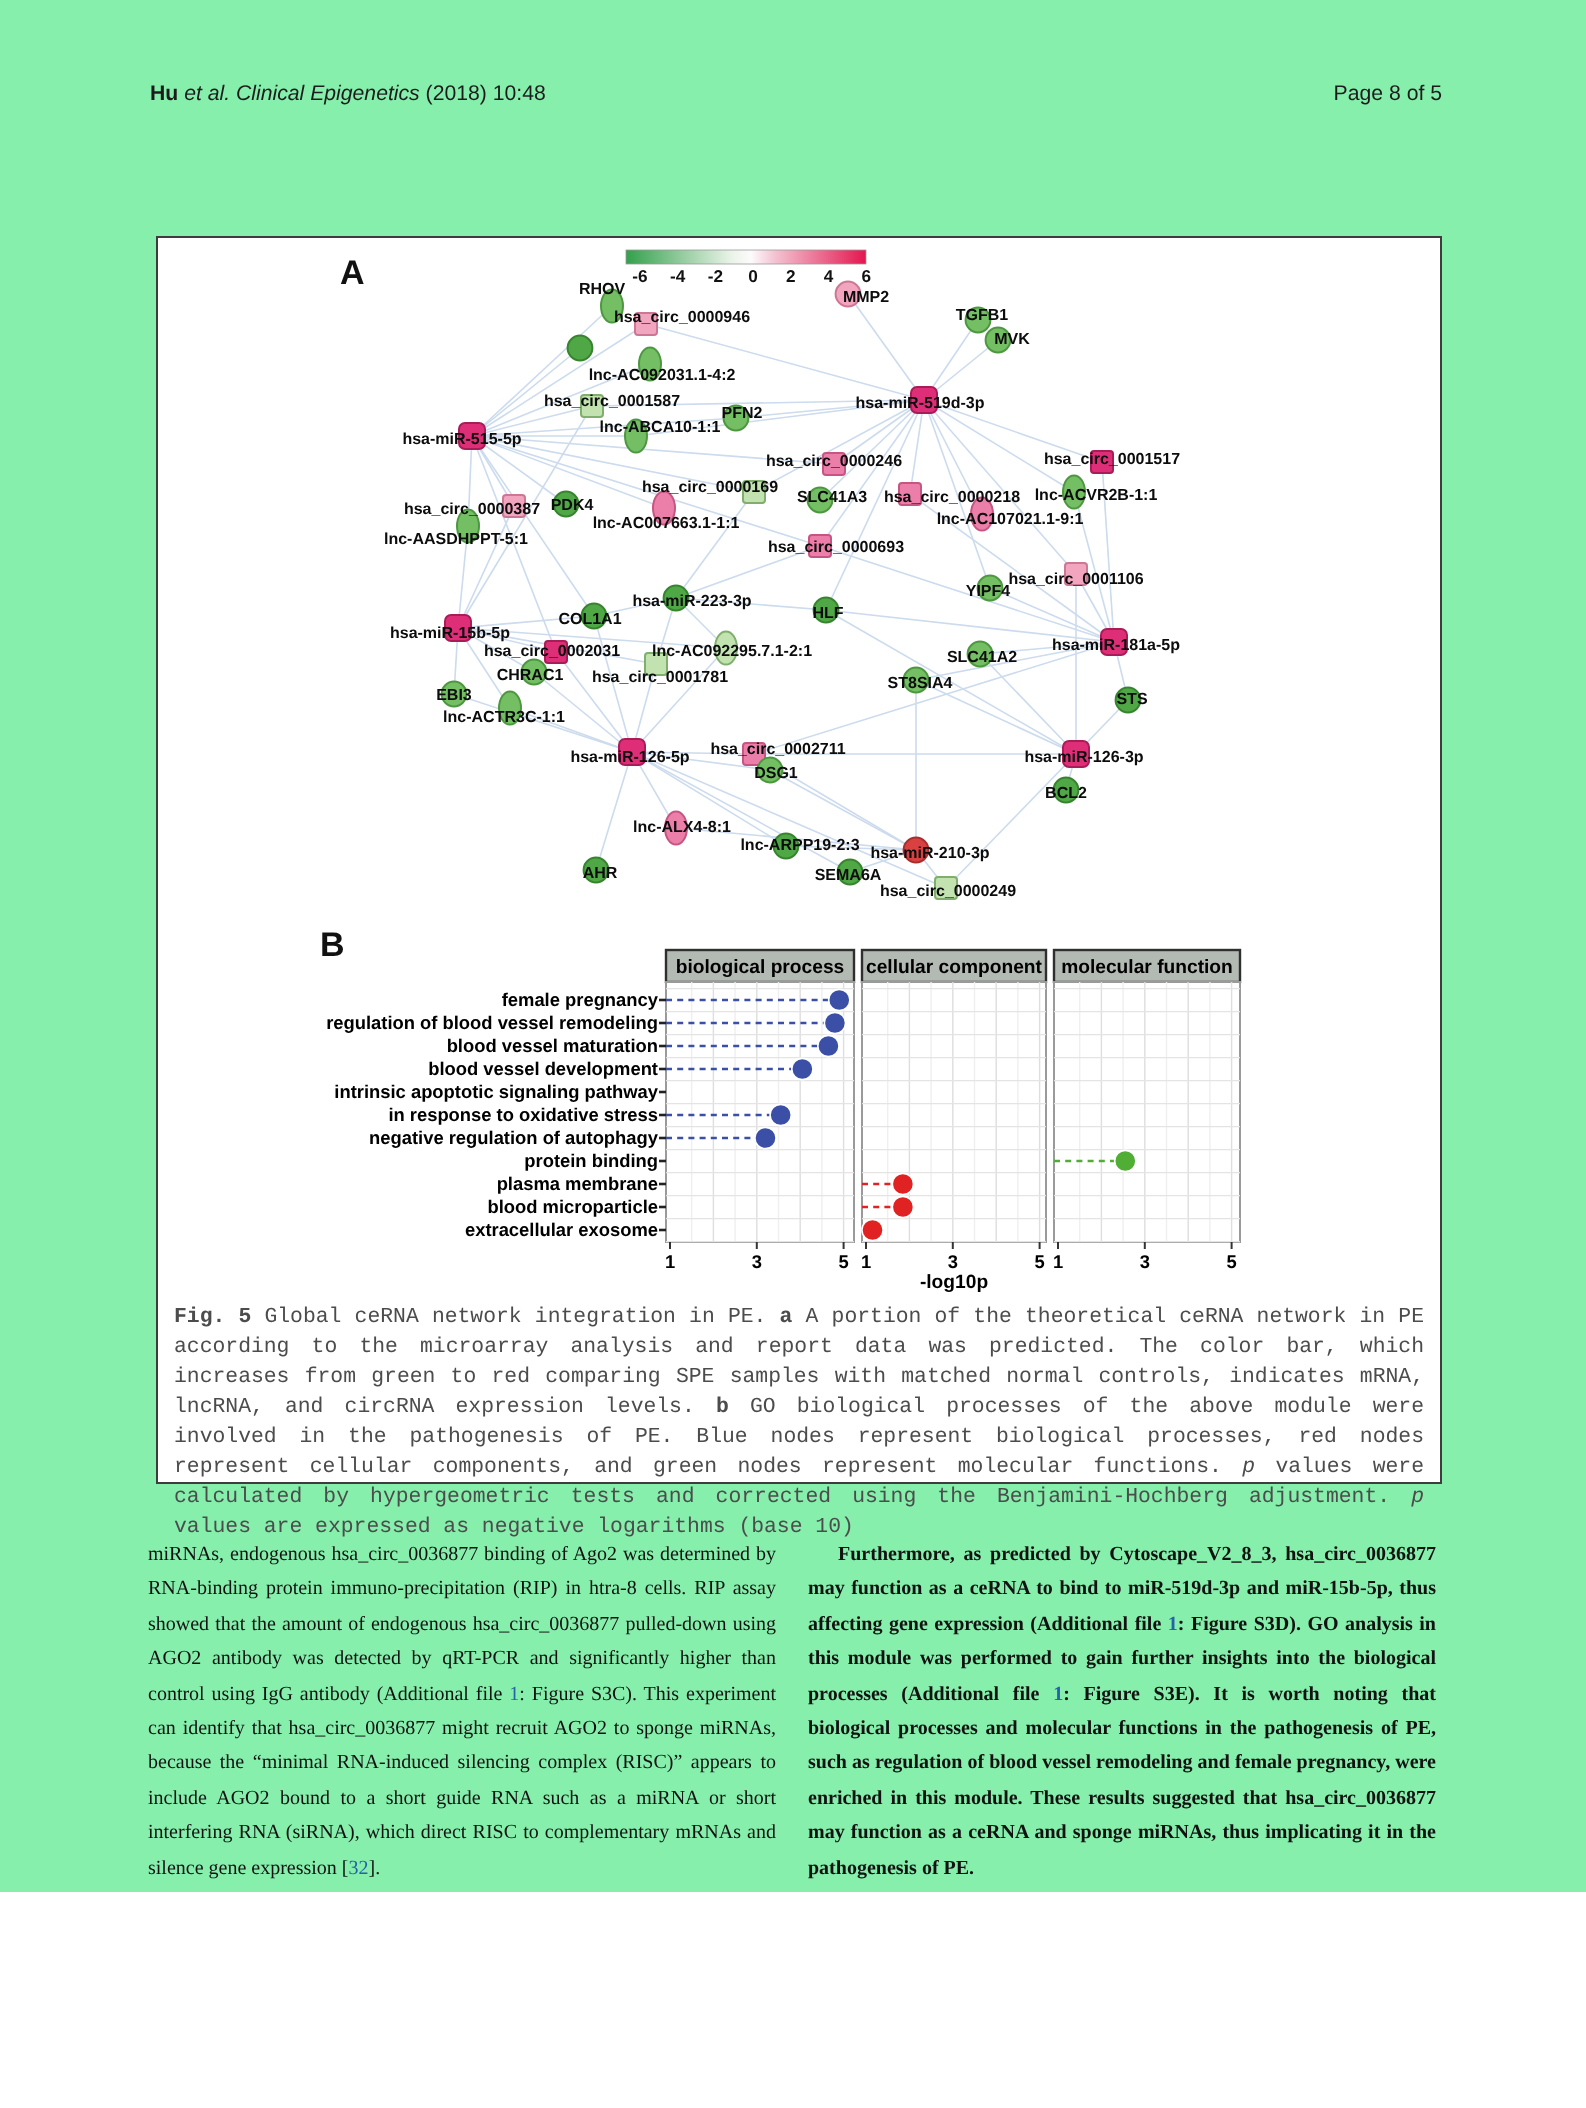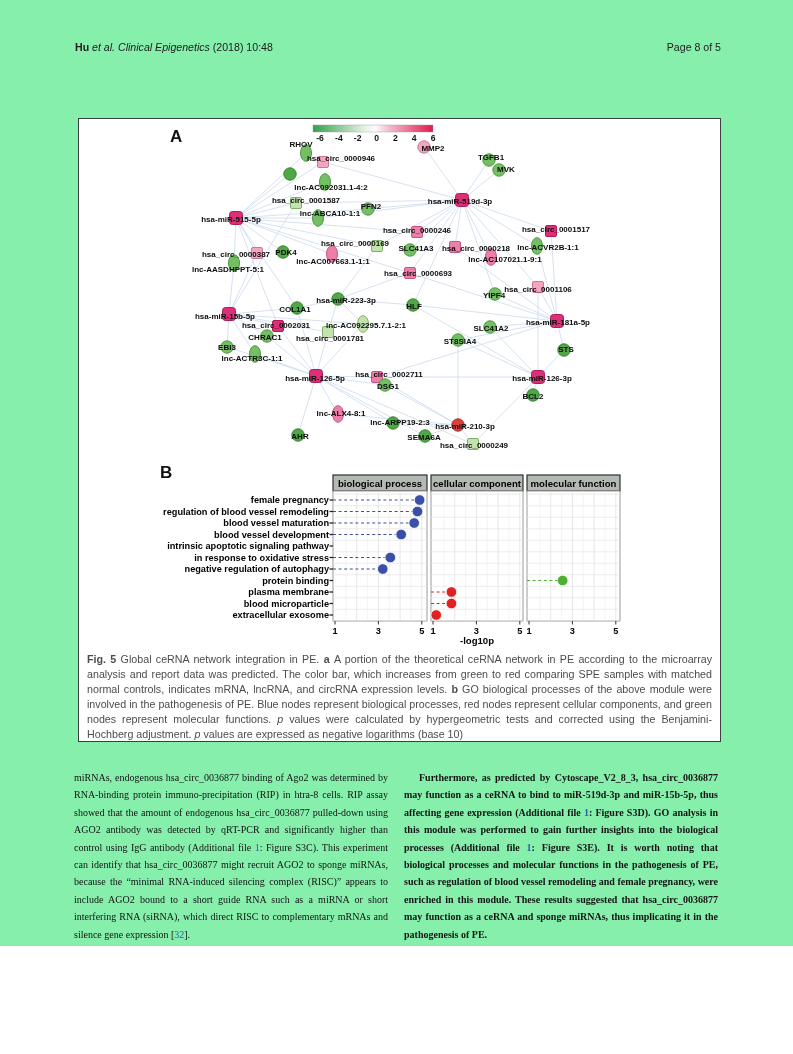--- a/index.html
+++ b/index.html
@@ -2,21 +2,21 @@
 <html><head>
 <meta charset="utf-8">
 <style>
   html,body{margin:0;padding:0;background:#ffffff;}
   .page{position:relative;width:793px;height:946px;background:#86efac;font-family:"Liberation Sans",sans-serif;overflow:hidden;}
   .runhead{position:absolute;top:41px;left:75px;right:72px;display:flex;justify-content:space-between;font-size:10.6px;color:#1c1c1c;}
   .runhead .b{font-weight:bold;}
   .runhead .i{font-style:italic;}
   .figbox{position:absolute;left:78px;top:118px;width:641px;height:622px;border:1px solid #3d3d3d;margin:0;background:#fff;}
   .figbox svg{display:block;}
-  .caption{margin:3px 8px 0 8px;font-size:10.7px;line-height:15px;color:#4c4c4c;text-align:justify;}
+  .caption{margin:3px 8px 0 8px;font-size:10.7px;line-height:15px;color:#4c4c4c;text-align:justify;font-family:Liberation Mono, monospace;}
   .caption .b{font-weight:bold;}
   .caption .i{font-style:italic;}
   .col{position:absolute;width:314px;text-align:justify;font-family:"Liberation Serif",serif;font-size:10px;line-height:17.4px;color:#121212;}
   .col-left{left:74px;top:769px;}
   .col-right{left:404px;top:769px;font-weight:bold;}
   .col p{margin:0;}
   .col .pind{text-indent:15px;}
   .link{color:#2563a8;}
   .nlabel{font-family:"Liberation Sans",sans-serif;font-weight:bold;font-size:8px;fill:#0c0c0c;text-anchor:middle;}
   .panel-letter{font-family:"Liberation Sans",sans-serif;font-weight:bold;font-size:17px;fill:#111;}

